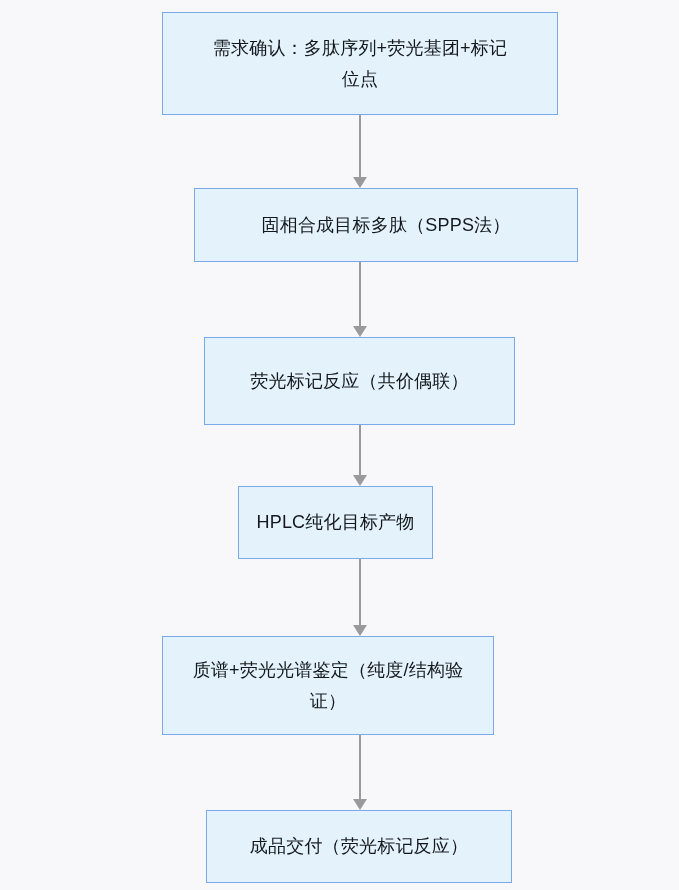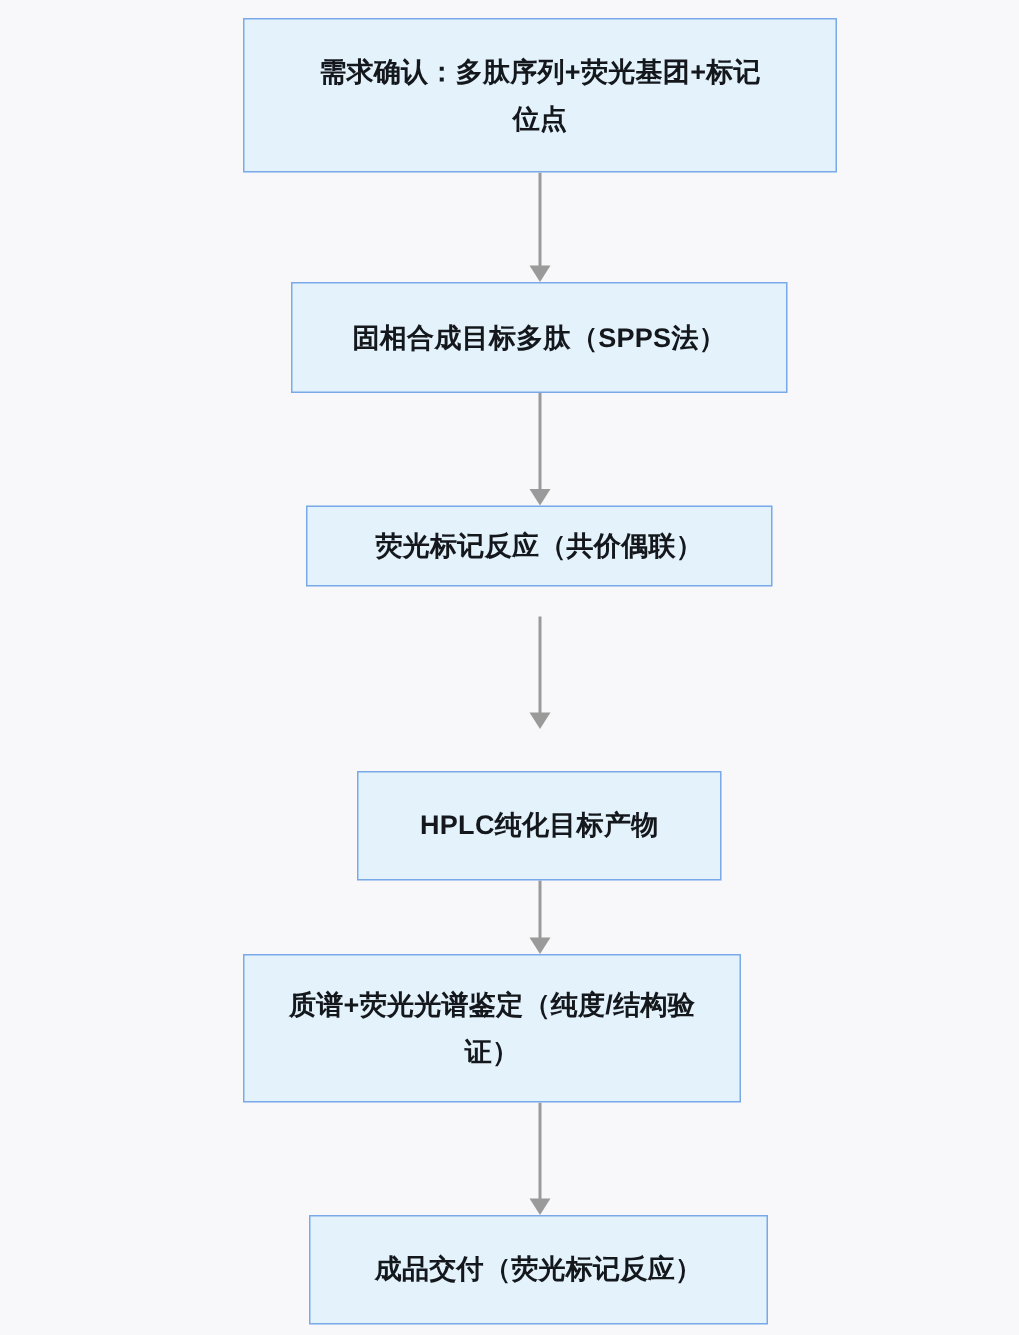--- a/index.html
+++ b/index.html
@@ -10,21 +10,20 @@
     width: 679px;
     height: 890px;
     background: #f8f8fa;
     font-family: "Liberation Sans", "DejaVu Sans", sans-serif;
     overflow: hidden;
   }
   #flowchart {
     position: relative;
     width: 679px;
     height: 890px;
-    font-weight: bold;
   }
   .node {
     position: absolute;
     box-sizing: border-box;
     background: #e3f2fb;
     border: 1px solid #7aa9e9;
     display: flex;
     align-items: center;
     justify-content: center;
     text-align: center;
@@ -81,27 +80,27 @@
   </div>
   <div class="connector" id="c4" style="left: 353px; top: 735px; height: 75px;">
     <div class="stem" style="background: rgb(154, 154, 154);"></div>
     <div class="head" style="border-top-color: rgb(154, 154, 154);"></div>
   </div>
 
   <div class="node" id="n0" style="left: 162px; top: 12px; width: 396px; height: 103px; background: rgb(227, 242, 251); border-color: rgb(122, 169, 233); color: rgb(20, 24, 29);">
     <span class="node-label">需求确认：多肽序列+荧光基团+标记
 位点</span>
   </div>
-  <div class="node" id="n1" style="left: 194px; top: 188px; width: 331px; height: 74px; background: rgb(227, 242, 251); border-color: rgb(122, 169, 233); color: rgb(20, 24, 29);">
+  <div class="node" id="n1" style="left: 194px; top: 188px; width: 384px; height: 74px; background: rgb(227, 242, 251); border-color: rgb(122, 169, 233); color: rgb(20, 24, 29);">
     <span class="node-label">固相合成目标多肽（SPPS法）</span>
   </div>
-  <div class="node" id="n2" style="left: 204px; top: 337px; width: 311px; height: 54px; background: rgb(227, 242, 251); border-color: rgb(122, 169, 233); color: rgb(20, 24, 29);">
+  <div class="node" id="n2" style="left: 204px; top: 337px; width: 311px; height: 88px; background: rgb(227, 242, 251); border-color: rgb(122, 169, 233); color: rgb(20, 24, 29);">
     <span class="node-label">荧光标记反应（共价偶联）</span>
   </div>
-  <div class="node" id="n3" style="left: 238px; top: 514px; width: 243px; height: 73px; background: rgb(227, 242, 251); border-color: rgb(122, 169, 233); color: rgb(20, 24, 29);">
+  <div class="node" id="n3" style="left: 238px; top: 486px; width: 195px; height: 73px; background: rgb(227, 242, 251); border-color: rgb(122, 169, 233); color: rgb(20, 24, 29);">
     <span class="node-label">HPLC纯化目标产物</span>
   </div>
   <div class="node" id="n4" style="left: 162px; top: 636px; width: 332px; height: 99px; background: rgb(227, 242, 251); border-color: rgb(122, 169, 233); color: rgb(20, 24, 29);">
     <span class="node-label">质谱+荧光光谱鉴定（纯度/结构验
 证）</span>
   </div>
   <div class="node" id="n5" style="left: 206px; top: 810px; width: 306px; height: 73px; background: rgb(227, 242, 251); border-color: rgb(122, 169, 233); color: rgb(20, 24, 29);">
     <span class="node-label">成品交付（荧光标记反应）</span>
   </div>
 

